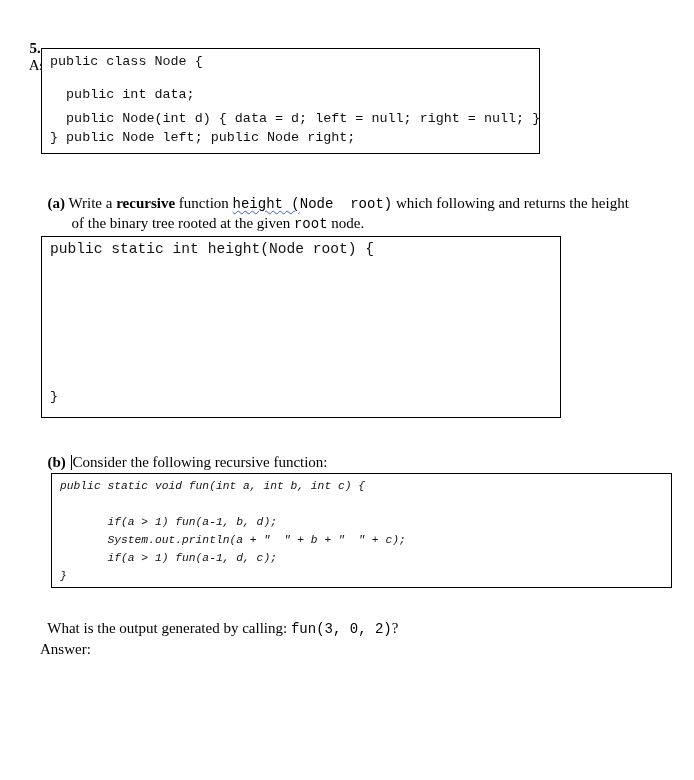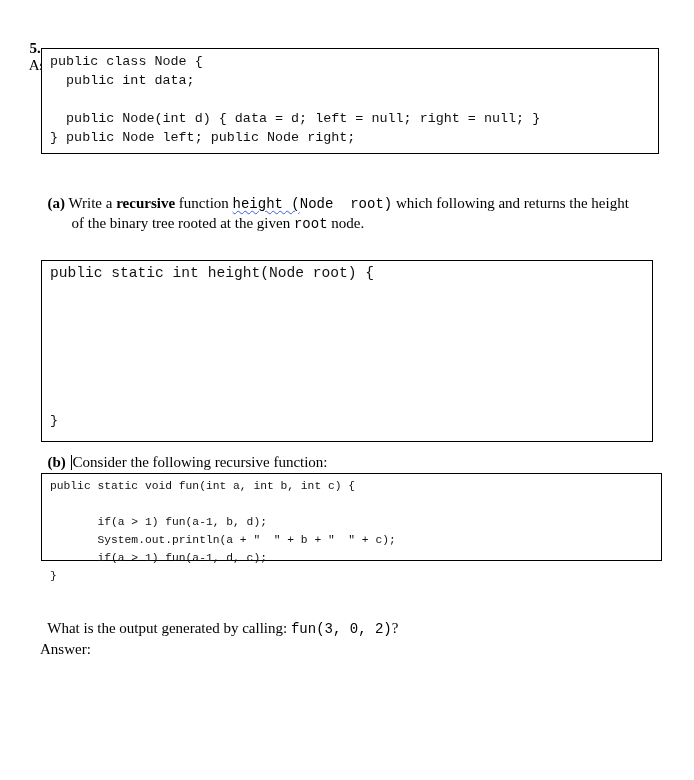--- a/index.html
+++ b/index.html
@@ -16,45 +16,45 @@
   .cursor { display: inline-block; width: 1px; height: 15px; background: #000; vertical-align: -3px; margin: 0 1px; }
 </style>
 </head>
 <body>
 
 <div class="abs serif" style="left:22px; top:23px;">
   <b>5.</b>
   <span>Assume the following definition for a node of a binary tree.</span>
 </div>
 
-<div class="box" style="left:41px; top:48px; width:618px; height:106px;">
+<div class="box" style="left:41px; top:48px; width:499px; height:106px;">
   <div class="codeline" style="left:8px; top:3px;">public class Node {</div>
-  <div class="codeline" style="left:8px; top:22px;text-align:right;">  public int data;</div>
+  <div class="codeline" style="left:8px; top:36px;text-align:right;">  public int data;</div>
   <div class="codeline" style="left:8px; top:41px;margin-top:38px;">  public Node left; public Node right;</div>
   <div class="codeline" style="left:8px; top:60px;">  public Node(int d) { data = d; left = null; right = null; }</div>
   <div class="codeline" style="left:8px; top:79px;">}</div>
 </div>
 
 <div class="abs serif" style="left:40px; top:178px;">
   <b>(a)</b> <span>Write a </span><b>recursive</b><span> function </span><span class="inline-mono squiggle">height (</span><span class="inline-mono">Node  root)</span><span> which following and returns the height</span>
 </div>
 <div class="abs serif" style="left:64px; top:198px;">
   <span>of the binary tree rooted at the given </span><span class="inline-mono">root</span><span> node.</span>
 </div>
 
-<div class="box" style="left:41px; top:236px; width:612px; height:182px;margin-top:24px;">
+<div class="box" style="left:41px; top:236px; width:520px; height:182px;">
   <div class="codeline big" style="left:8px; top:3px;">public static int height(Node root) {</div>
   <div class="codeline" style="left:8px; top:150px;">}</div>
 </div>
 
 <div class="abs serif" style="left:40px; top:437px;">
   <b>(b)</b> <span class="cursor"></span><span>Consider the following recursive function:</span>
 </div>
 
-<div class="box" style="left:41px; top:473px; width:621px; height:88px;">
+<div class="box" style="left:51px; top:473px; width:621px; height:115px;font-style:italic;">
   <div class="codeline small" style="left:8px; top:3px;">public static void fun(int a, int b, int c) {</div>
   <div class="codeline small" style="left:8px; top:39px;">       if(a &gt; 1) fun(a-1, b, d);</div>
   <div class="codeline small" style="left:8px; top:57px;">       System.out.println(a + "  " + b + "  " + c);</div>
   <div class="codeline small" style="left:8px; top:75px;">       if(a &gt; 1) fun(a-1, d, c);</div>
   <div class="codeline small" style="left:8px; top:93px;">}</div>
 </div>
 
 <div class="abs serif" style="left:40px; top:603px;">
   <span>What is the output generated by calling: </span><span class="inline-mono">fun(3, 0, 2)</span><span>?</span>
 </div>

